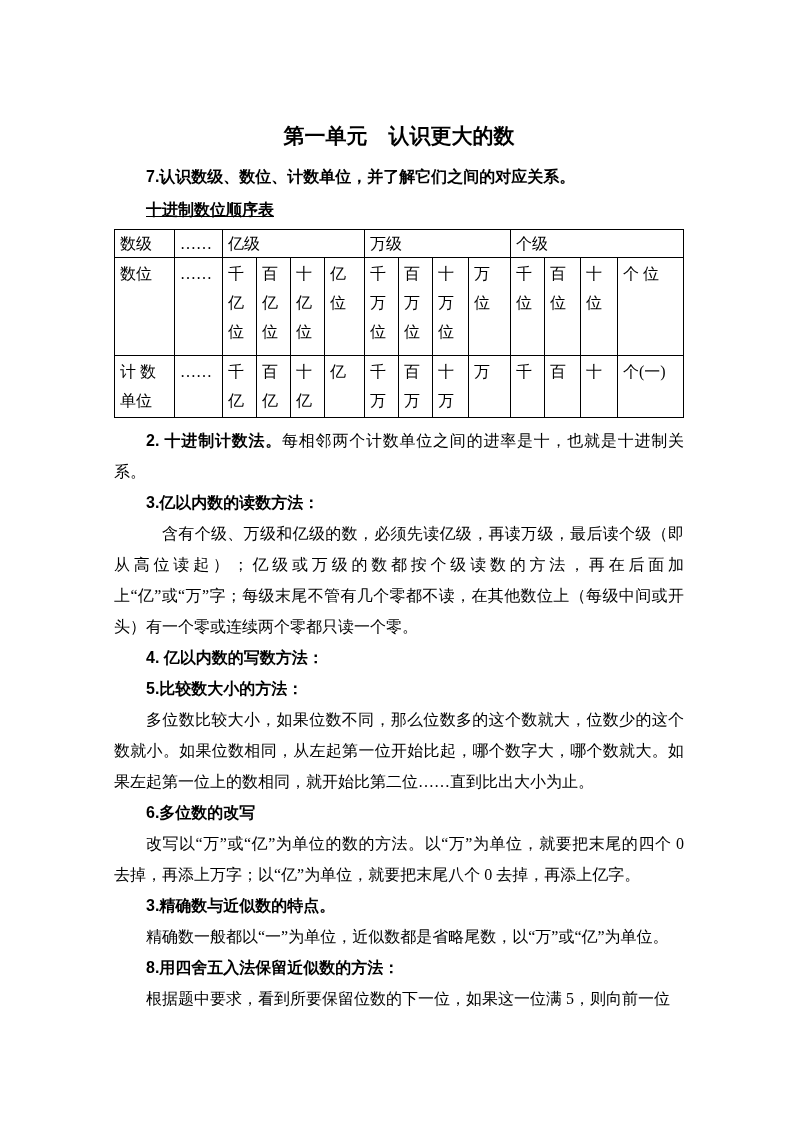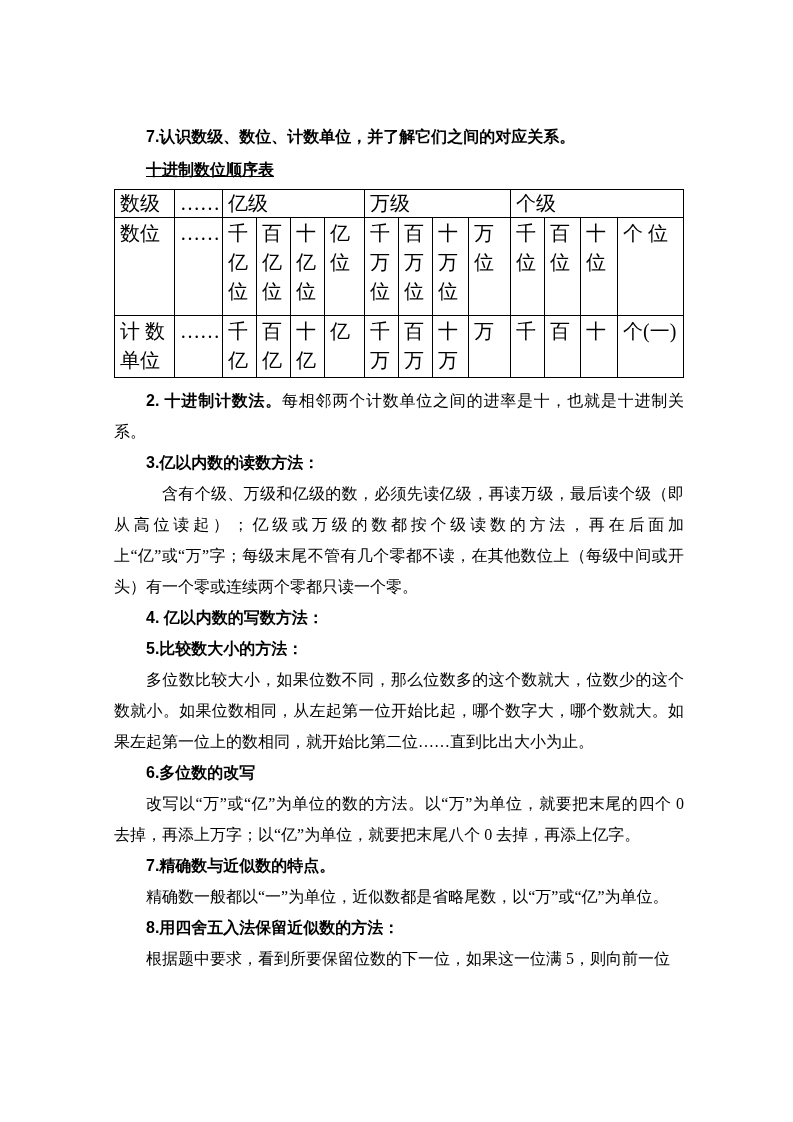--- a/index.html
+++ b/index.html
@@ -26,21 +26,21 @@
   .indent2 { text-indent: 2em; }
   .indent3 { text-indent: 3em; }
   .caption-text { text-decoration: underline; }
 
   table.pv {
     border-collapse: collapse; width: 100%; table-layout: fixed;
     margin-top: 3px;
   }
   table.pv td {
     border: 1px solid #000;
-    font-size: 20px; padding: 1px 5px;
+    font-size: 16px; padding: 1px 5px;
     vertical-align: top; text-align: left;
     overflow: hidden;
     margin-top: 20px;
   }
   tr.row-level td { height: 28px; line-height: 25px; }
   tr.row-place td { height: 98px; line-height: 29px; white-space: pre-line; }
   tr.row-unit  td { height: 62px; line-height: 29px; white-space: pre-line; }
 
   .para {
     font-size: 16px; line-height: 31px; margin: 0;
@@ -50,20 +50,21 @@
   b.lead {
     font-weight: bold;
     font-family: "Liberation Sans", "DejaVu Sans", sans-serif;
   }
 </style>
 </head>
 <body>
 
 <div class="doc">
 
+  <p class="title">第一单元　认识更大的数</p>
 
   <p class="line heavy indent2">7.认识数级、数位、计数单位，并了解它们之间的对应关系。</p>
 
   <p class="line indent2"><span class="heavy caption-text">十进制数位顺序表</span></p>
 
   <table class="pv">
     <colgroup>
       <col style="width:60px">
         <col style="width:48px">
       <col style="width:34px">
@@ -152,19 +153,19 @@
   <p class="para indent3">含有个级、万级和亿级的数，必须先读亿级，再读万级，最后读个级（即从高位读起）；亿级或万级的数都按个级读数的方法，再在后面加上“亿”或“万”字；每级末尾不管有几个零都不读，在其他数位上（每级中间或开头）有一个零或连续两个零都只读一个零。</p>
 
   <p class="para heavy indent2">4. 亿以内数的写数方法：</p>
 
   <p class="para heavy indent2">5.比较数大小的方法：</p>
   <p class="para indent2">多位数比较大小，如果位数不同，那么位数多的这个数就大，位数少的这个数就小。如果位数相同，从左起第一位开始比起，哪个数字大，哪个数就大。如果左起第一位上的数相同，就开始比第二位……直到比出大小为止。</p>
 
   <p class="para heavy indent2">6.多位数的改写</p>
   <p class="para indent2">改写以“万”或“亿”为单位的数的方法。以“万”为单位，就要把末尾的四个 0 去掉，再添上万字；以“亿”为单位，就要把末尾八个 0 去掉，再添上亿字。</p>
 
-  <p class="para heavy indent2">7.精确数与近似数的特点。</p>
+  <p class="para heavy indent2">3.精确数与近似数的特点。</p>
   <p class="para indent2">精确数一般都以“一”为单位，近似数都是省略尾数，以“万”或“亿”为单位。</p>
 
   <p class="para heavy indent2">8.用四舍五入法保留近似数的方法：</p>
   <p class="para indent2">根据题中要求，看到所要保留位数的下一位，如果这一位满 5，则向前一位</p>
 
 </div>
 
 </body></html>

